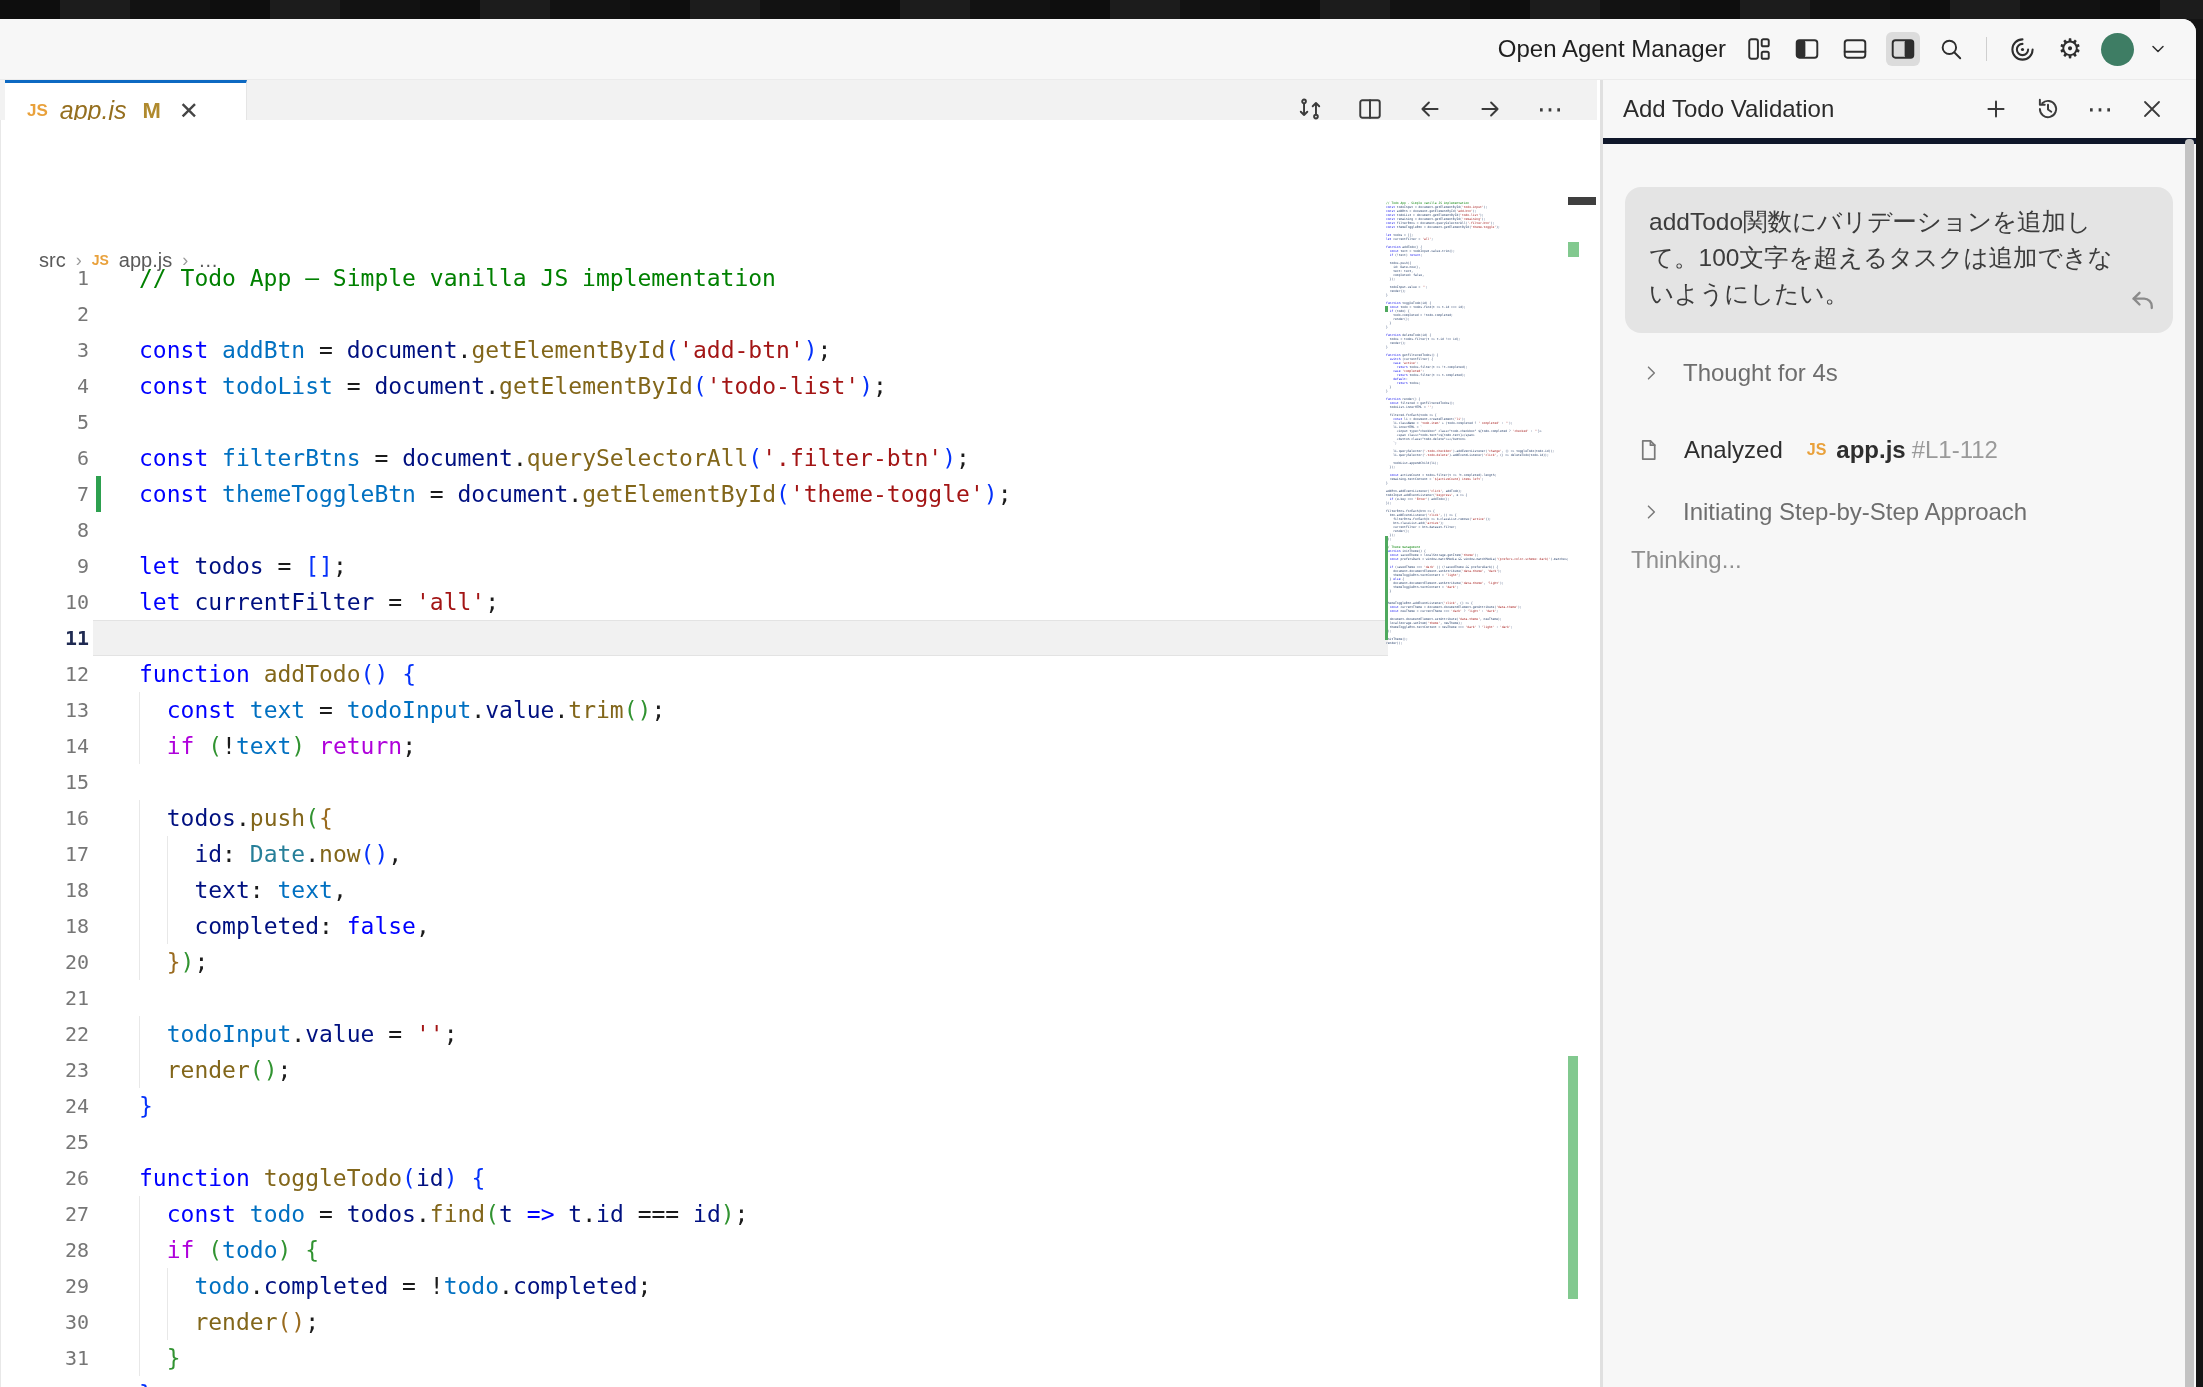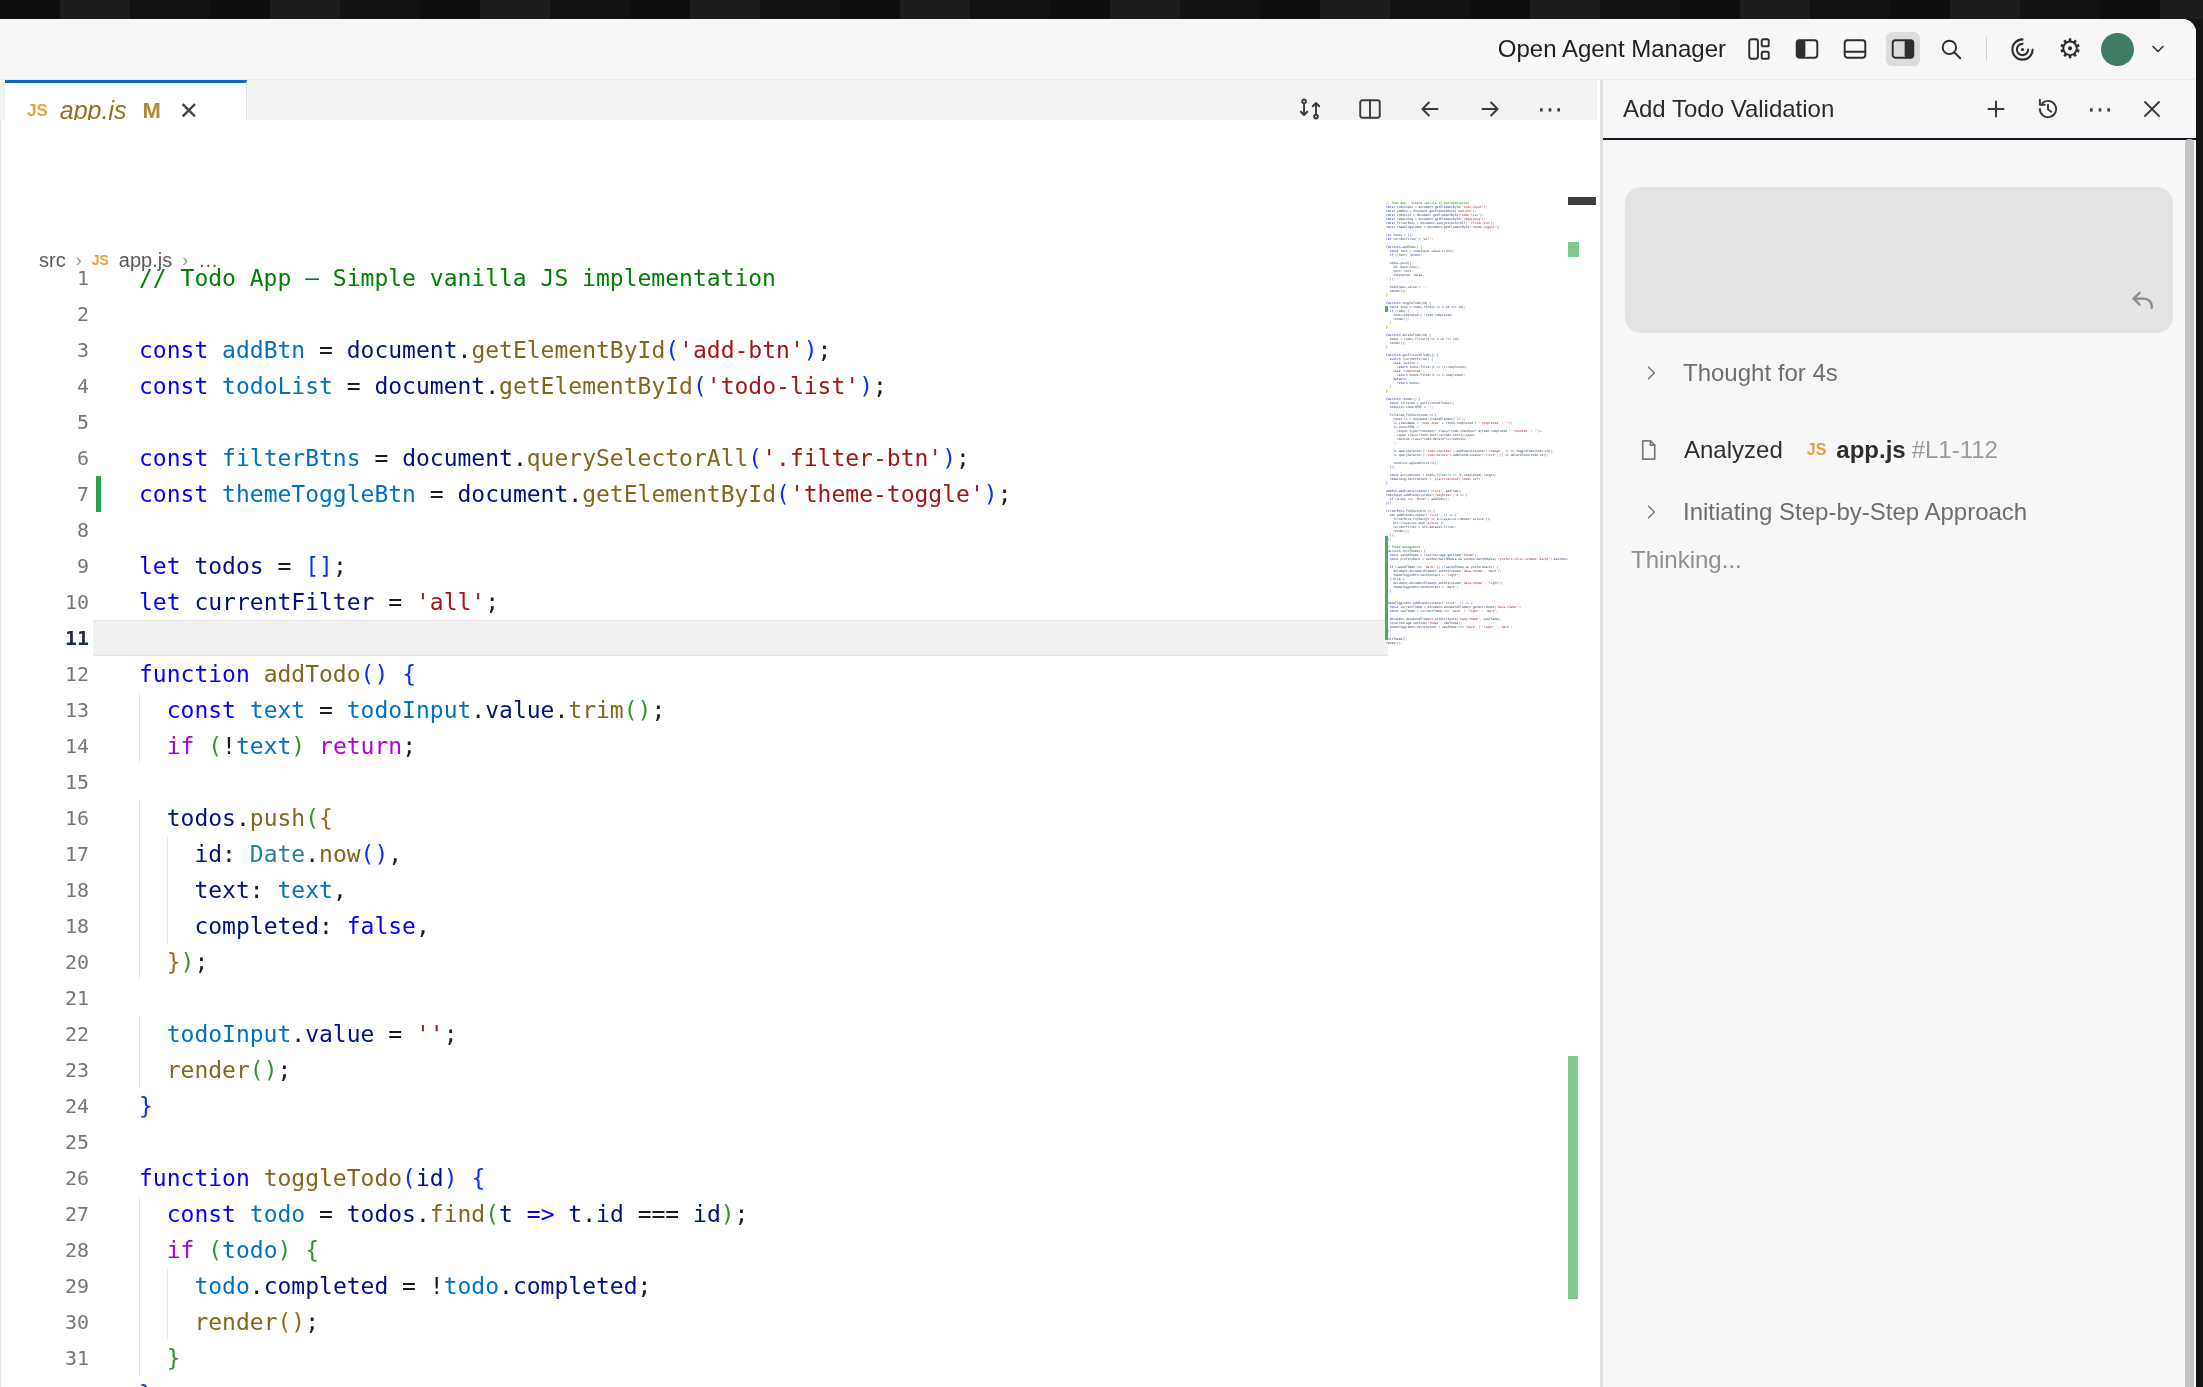--- a/index.html
+++ b/index.html
@@ -49,21 +49,21 @@
   .tk-fn{color:#82661a}.tk-cv{color:#0070c1}.tk-v{color:#001080}.tk-cls{color:#267f99}
   .tk-op{color:#1b1b1b}.tk-b1{color:#0431fa}.tk-b2{color:#319331}.tk-b3{color:#9a6b1f}
   
   #minimap{position:absolute;left:1385px;top:81px;width:183px;height:460px;overflow:hidden;opacity:.95;}
   .mm-line{height:4px;line-height:4px;font-family:"DejaVu Sans Mono",monospace;font-size:3px;white-space:pre;color:#16325c;}
   .mm-green{position:absolute;left:1385px;width:3px;background:#4fa95e;}
   .ovr-green{position:absolute;background:#82c98f;}
   #ovr-thumb{position:absolute;left:1568px;top:178px;width:28px;height:8px;background:#3f3f3f;}
   
   #panel{position:absolute;left:1600px;top:61px;width:596px;height:1307px;background:#f7f7f7;border-left:3px solid #e0e0e0;}
-  #panel-header{position:absolute;left:0;top:0;width:596px;height:58px;border-bottom:2px solid #0f172a;}
+  #panel-header{position:absolute;left:0;top:0;width:596px;height:58px;border-bottom:6px solid #0f172a;}
   #panel-title{position:absolute;left:20px;top:0;height:58px;line-height:58px;font-size:24px;color:#2b2b2b;}
   .panel-icons{position:absolute;right:30px;top:0;height:58px;display:flex;align-items:center;gap:18px;}
   .panel-icons .ico svg{stroke:#3b3b3b;}
   .glyph-ico{font-size:26px;color:#3b3b3b;}
   #bubble{position:absolute;left:22px;top:107px;width:548px;height:146px;background:#e4e4e4;border-radius:16px;box-sizing:border-box;}
   #bubble-text{position:absolute;left:24px;top:17px;width:480px;font-size:24.5px;line-height:36px;color:#3c3c3c;word-break:break-all;}
   #bubble-undo{position:absolute;right:16px;bottom:14px;}
   #bubble-undo svg{stroke:#8a8a8a;fill:none;stroke-width:2;stroke-linecap:round;stroke-linejoin:round;}
   .step{position:absolute;left:0;width:596px;height:40px;display:flex;align-items:center;}
   .step .chev{margin-left:38px;margin-right:22px;display:flex;}
@@ -413,20 +413,21 @@
           </div>
           <div class="ico">
             <svg width="24" height="24" viewBox="0 0 24 24">
                 <path d="M5 5l14 14M19 5L5 19"></path>
               </svg>
           </div>
         </div>
       </div>
 
       <div id="bubble">
+        <div id="bubble-text">addTodo関数にバリデーションを追加して。100文字を超えるタスクは追加できないようにしたい。</div>
         <div id="bubble-undo">
           <svg width="28" height="28" viewBox="0 0 24 24">
               <path d="M9 5L4 10l5 5"></path>
               <path d="M4 10h9a6.5 6.5 0 0 1 6.5 6.5V18"></path>
             </svg>
         </div>
       </div>
 
       <div class="step" style="top:273px;">
         <span class="chev">

